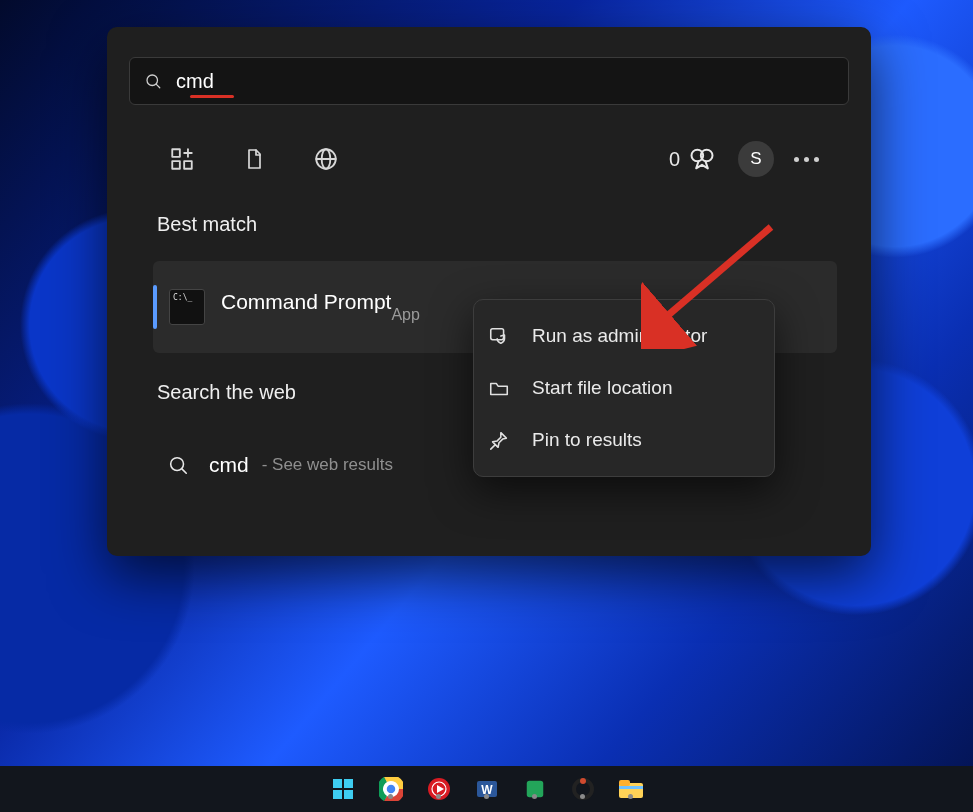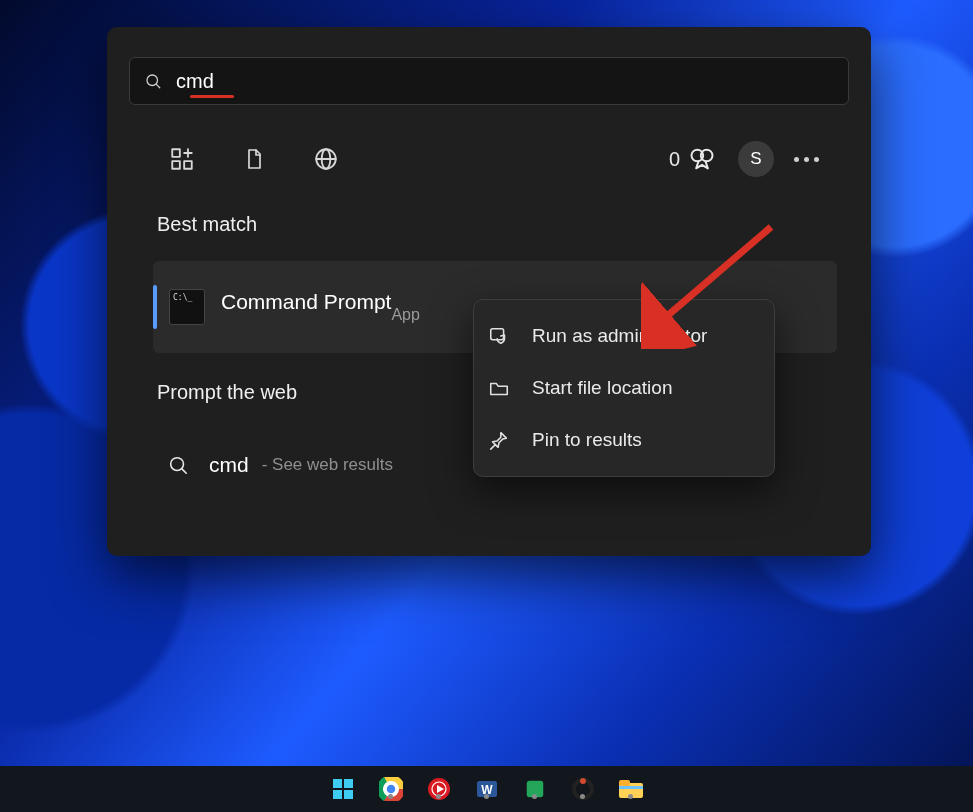--- a/index.html
+++ b/index.html
@@ -122,21 +122,21 @@
   <div class="grp-title t1">Best match</div>
 
   <div class="best">
     <div class="app-ico"></div>
     <div class="app-txt">
       <span class="app-name">Command Prompt</span>
       <span class="app-sub">App</span>
     </div>
   </div>
 
-  <div class="grp-title t2">Prompt the web</div>
+  <div class="grp-title t2">Search the web</div>
 
   <div class="web">
     <svg width="22" height="22" viewBox="0 0 24 24">
         <circle class="stk" cx="11" cy="11" r="7"></circle>
         <line class="stk" x1="21" y1="21" x2="16.5" y2="16.5"></line>
       </svg>
     <span class="q">cmd</span>
     <span class="d">- See web results</span>
   </div>
 

